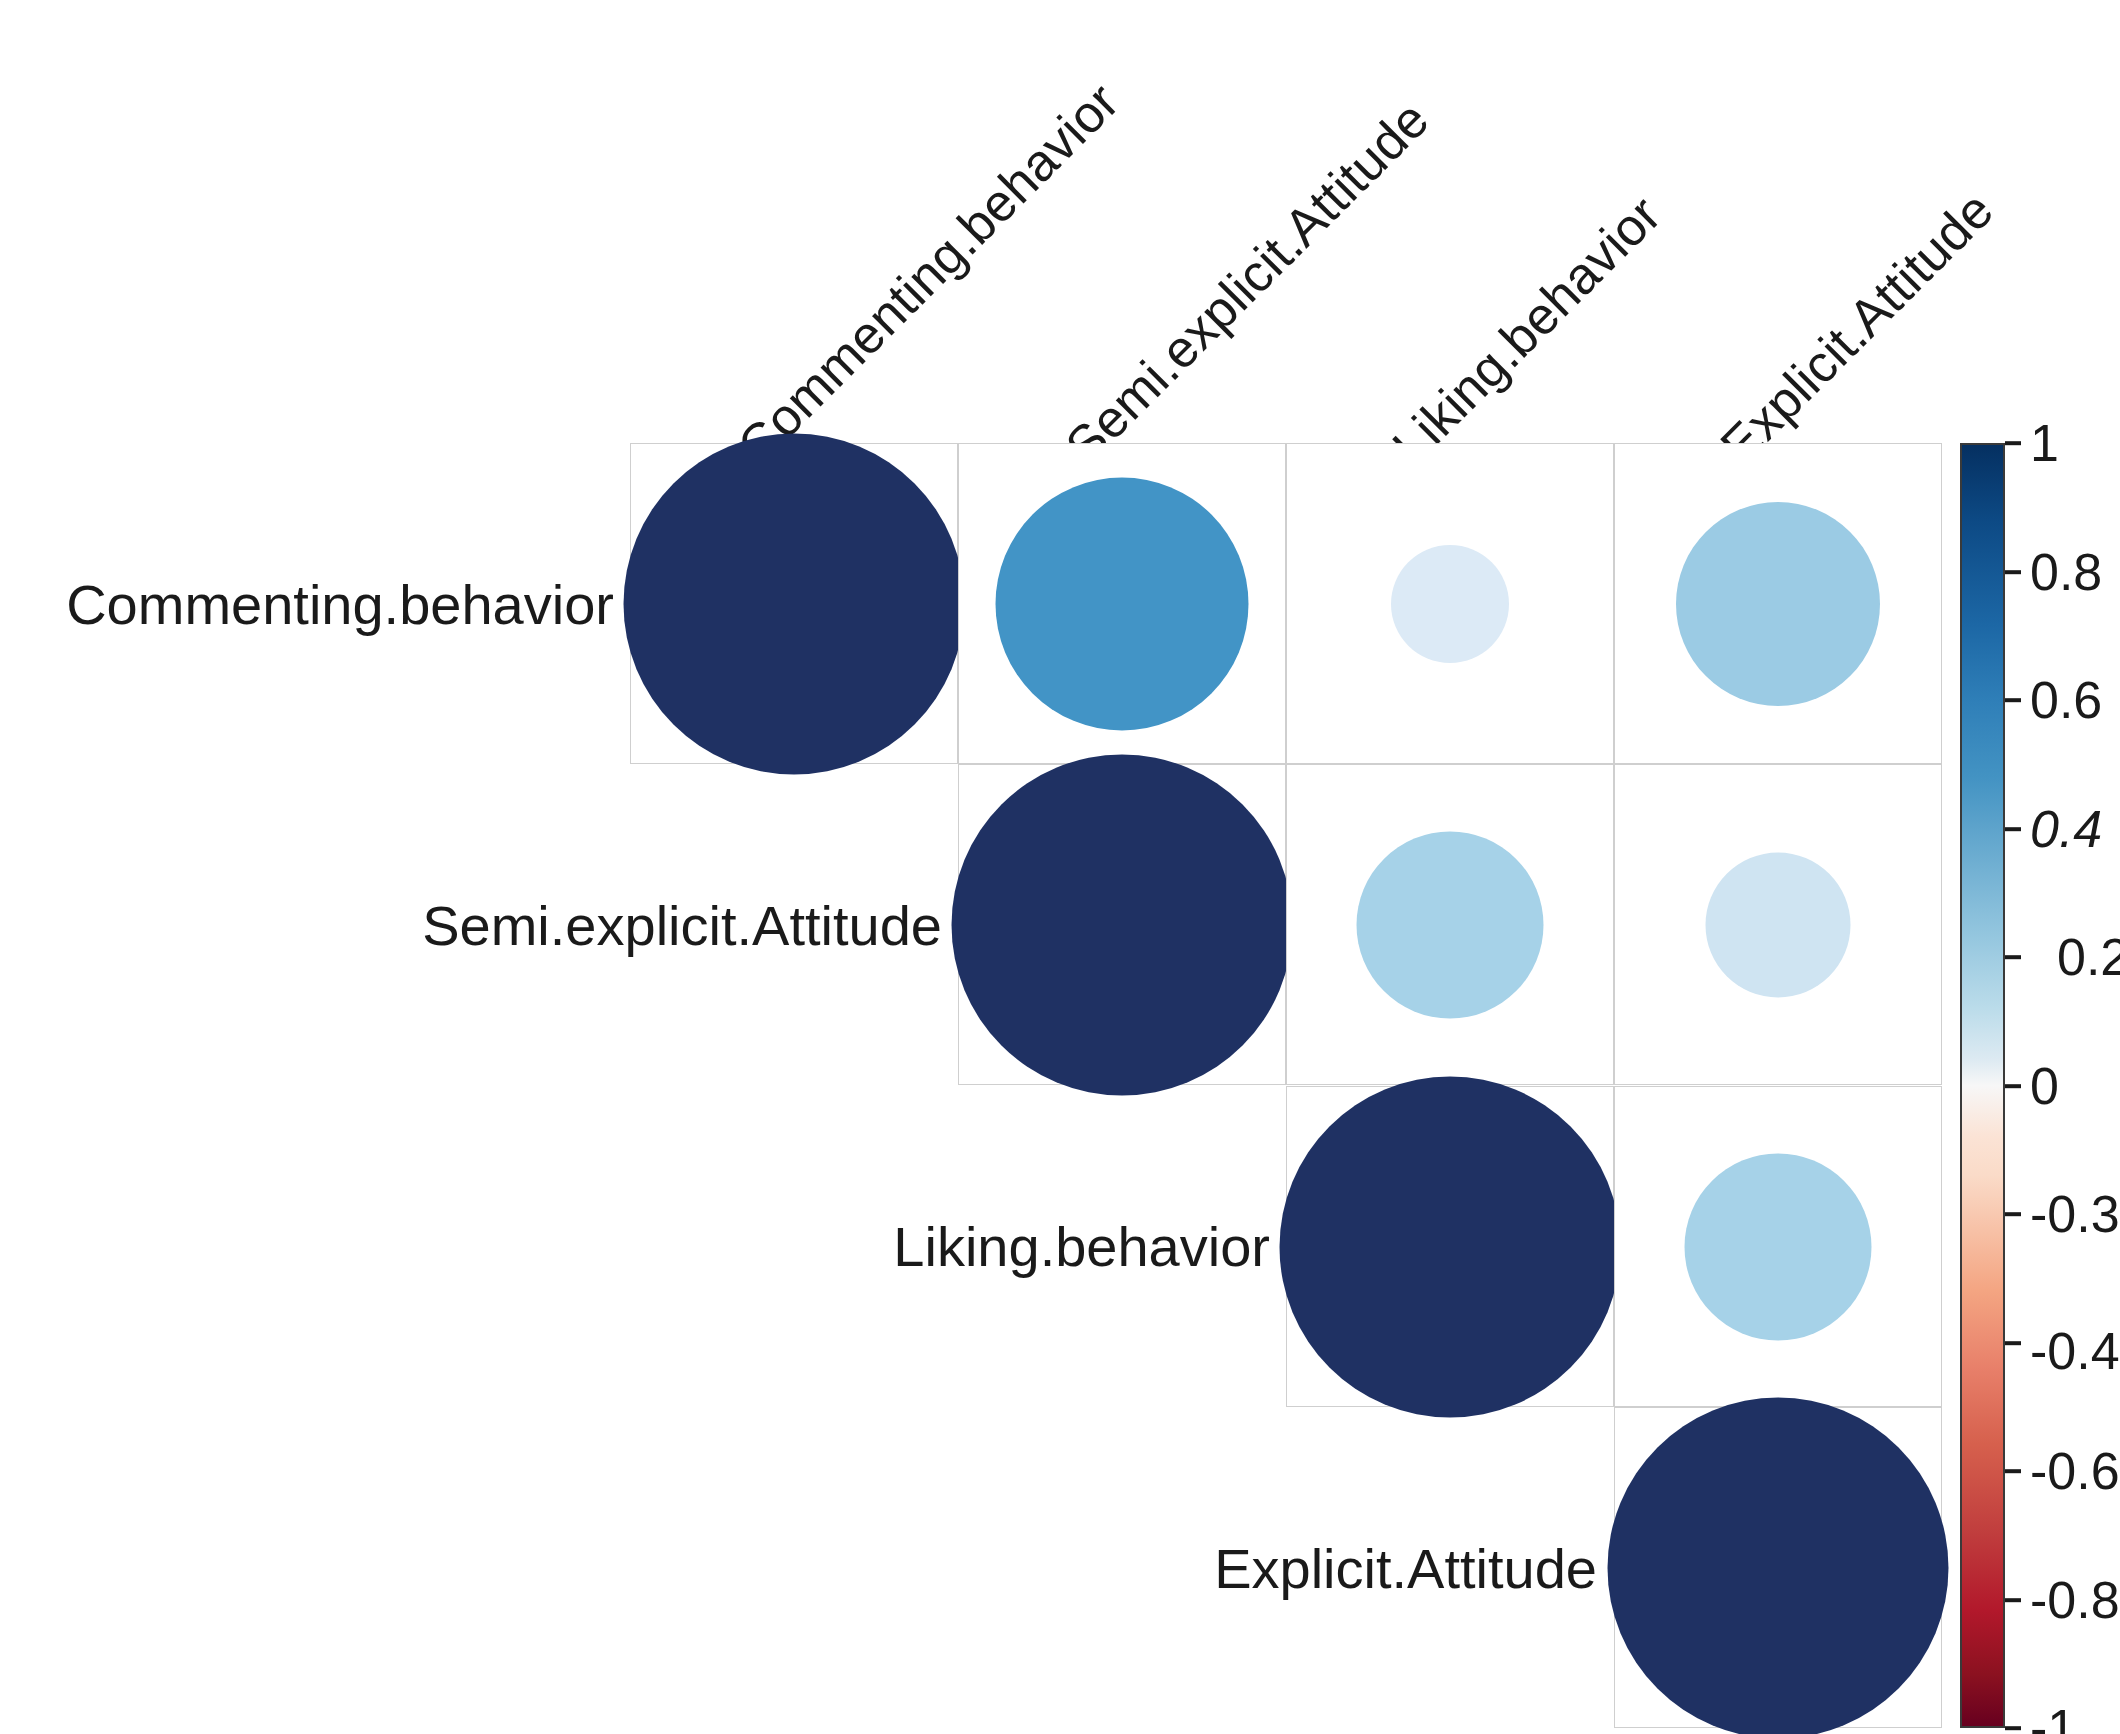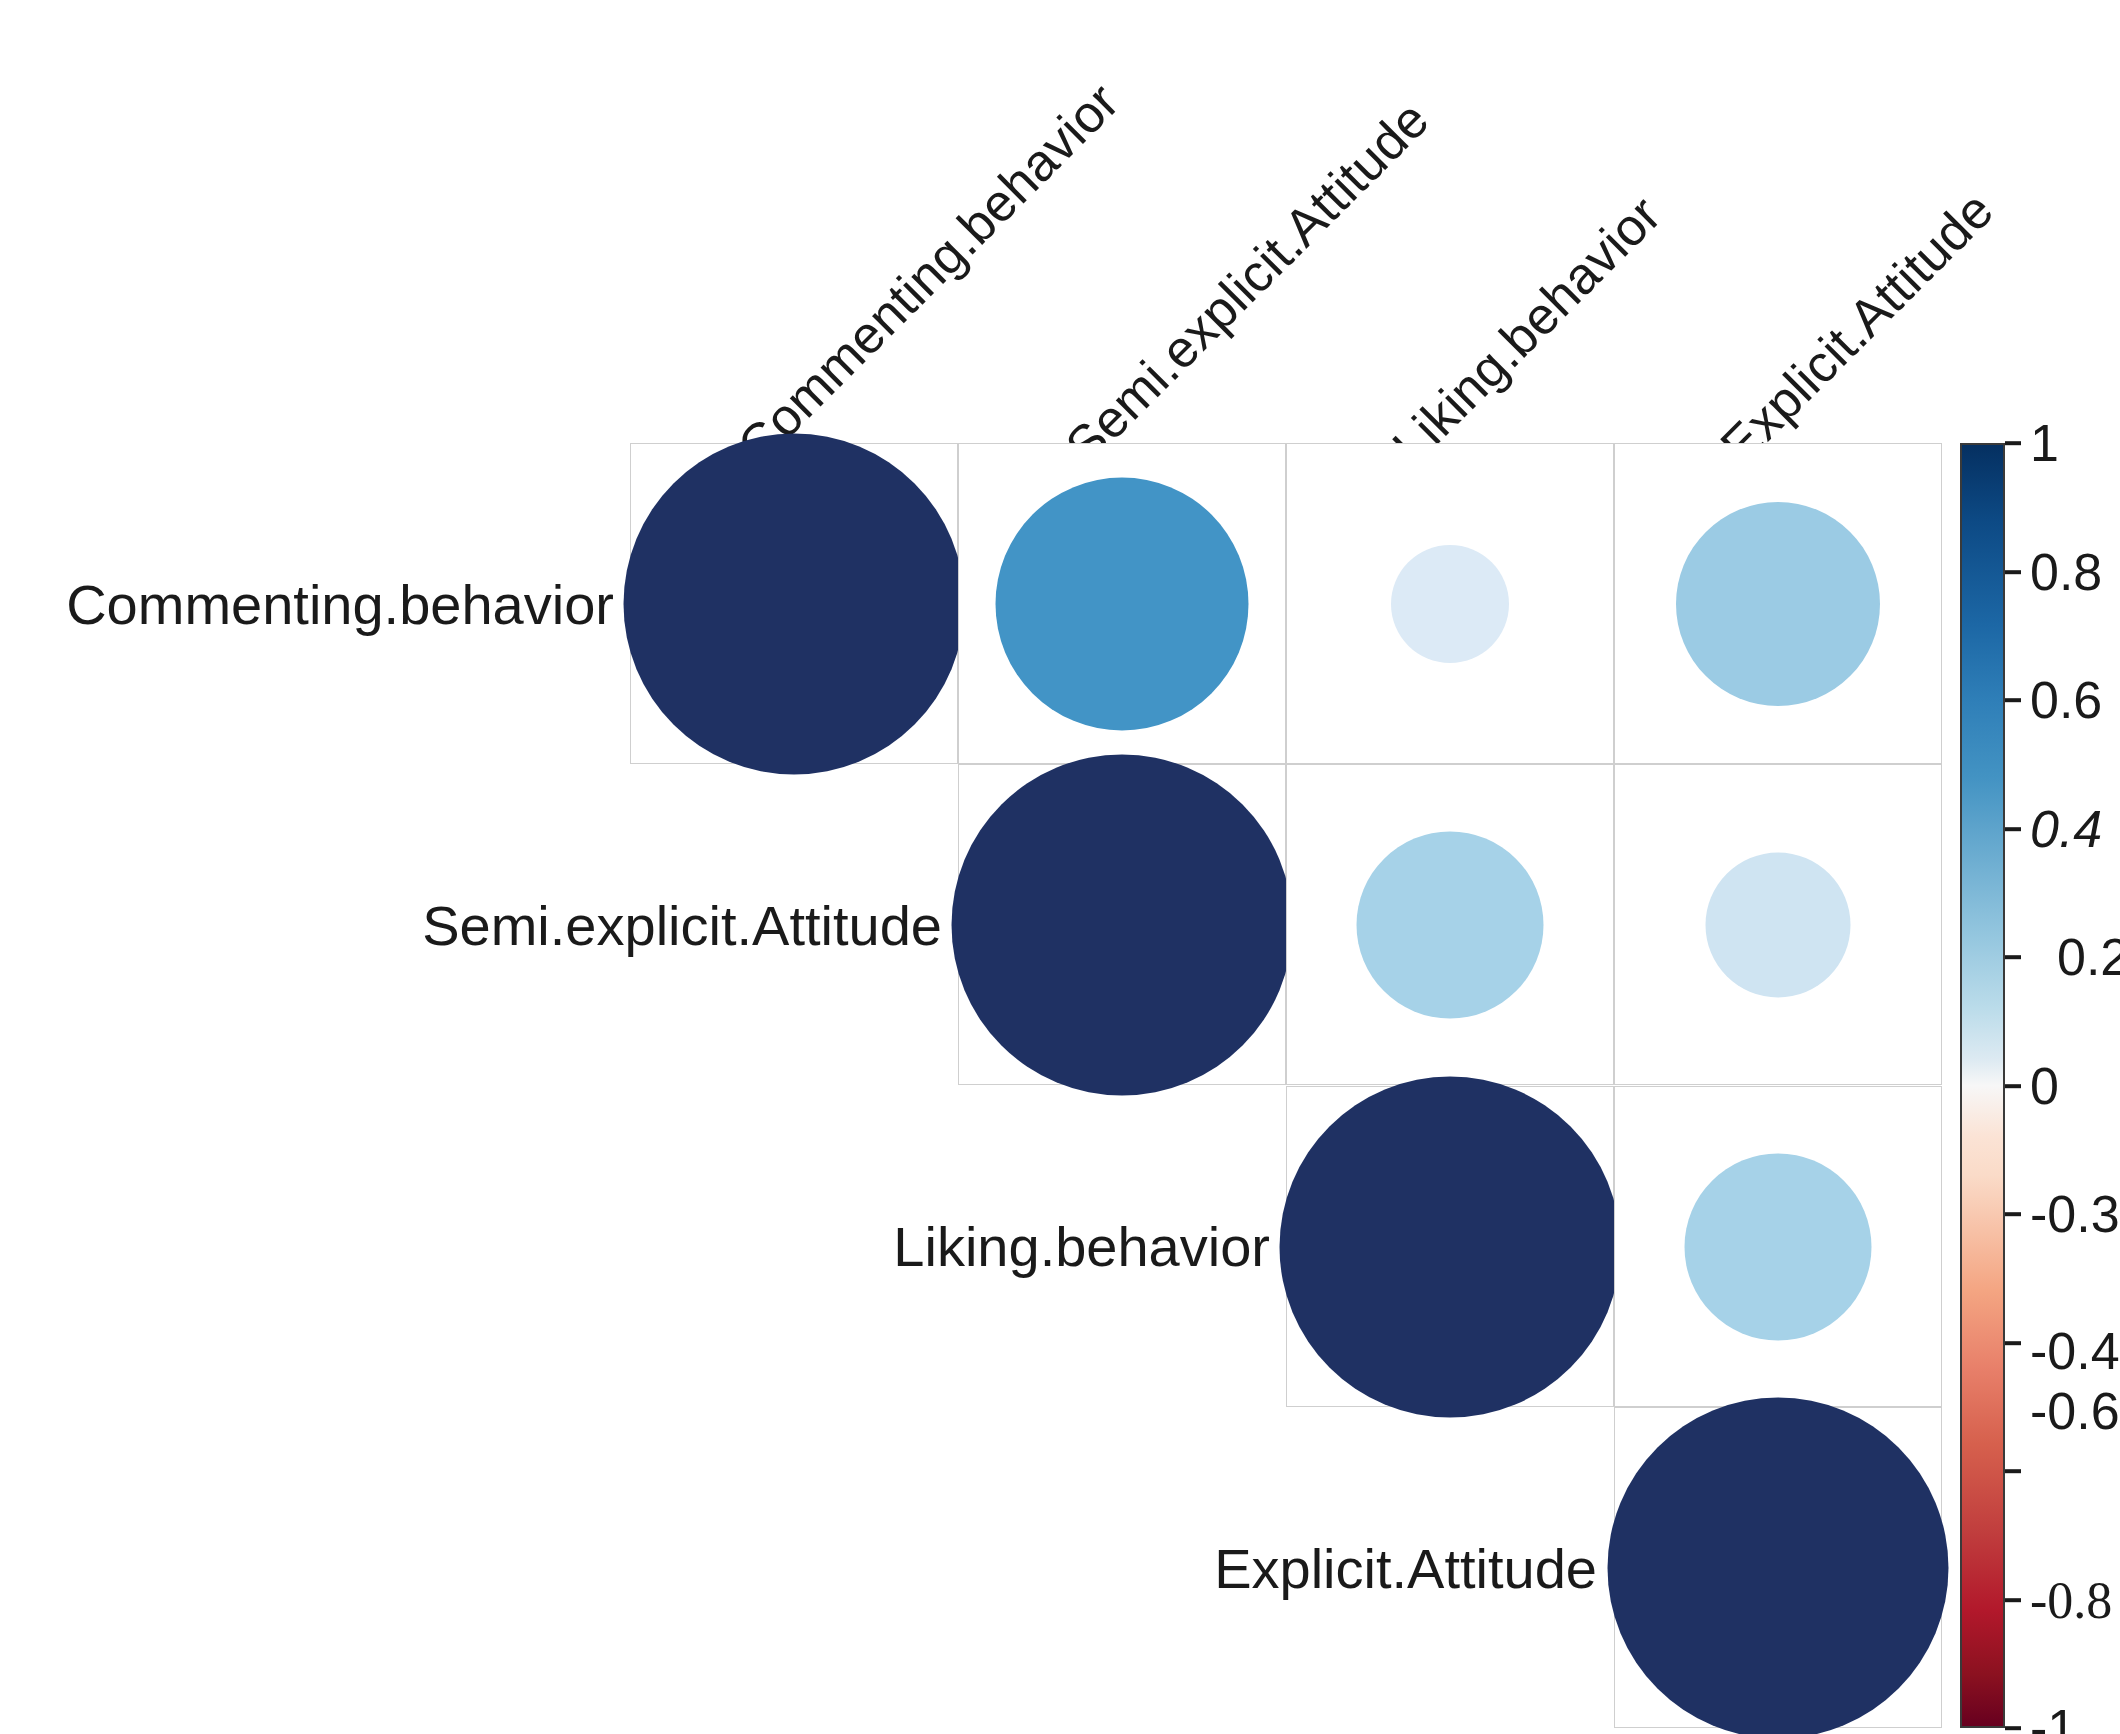--- a/index.html
+++ b/index.html
@@ -176,22 +176,22 @@
         <div class="cb-label" style="top: 386px; font-style: italic;">0.4</div>
         <div class="cb-tick" style="top: 514px;"></div>
         <div class="cb-label" style="top: 514px; margin-left: 27px;">0.2</div>
         <div class="cb-tick" style="top: 643px;"></div>
         <div class="cb-label" style="top: 643px;">0</div>
         <div class="cb-tick" style="top: 771px;"></div>
         <div class="cb-label" style="top: 771px;">-0.3</div>
         <div class="cb-tick" style="top: 900px;"></div>
         <div class="cb-label" style="top: 908px;">-0.4</div>
         <div class="cb-tick" style="top: 1028px;"></div>
-        <div class="cb-label" style="top: 968px; text-align: right;">-0.6</div>
+        <div class="cb-label" style="top: 1028px; text-align: right;">-0.6</div>
         <div class="cb-tick" style="top: 1157px;"></div>
-        <div class="cb-label" style="top: 1157px; font-family: Liberation Serif, serif;">-0.8</div>
+        <div class="cb-label" style="top: 1157px;">-0.8</div>
         <div class="cb-tick" style="top: 1285px;"></div>
         <div class="cb-label" style="top: 1285px;">-1</div>
       </div>
   </div>
 
 </div>
 
 
 </body></html>

